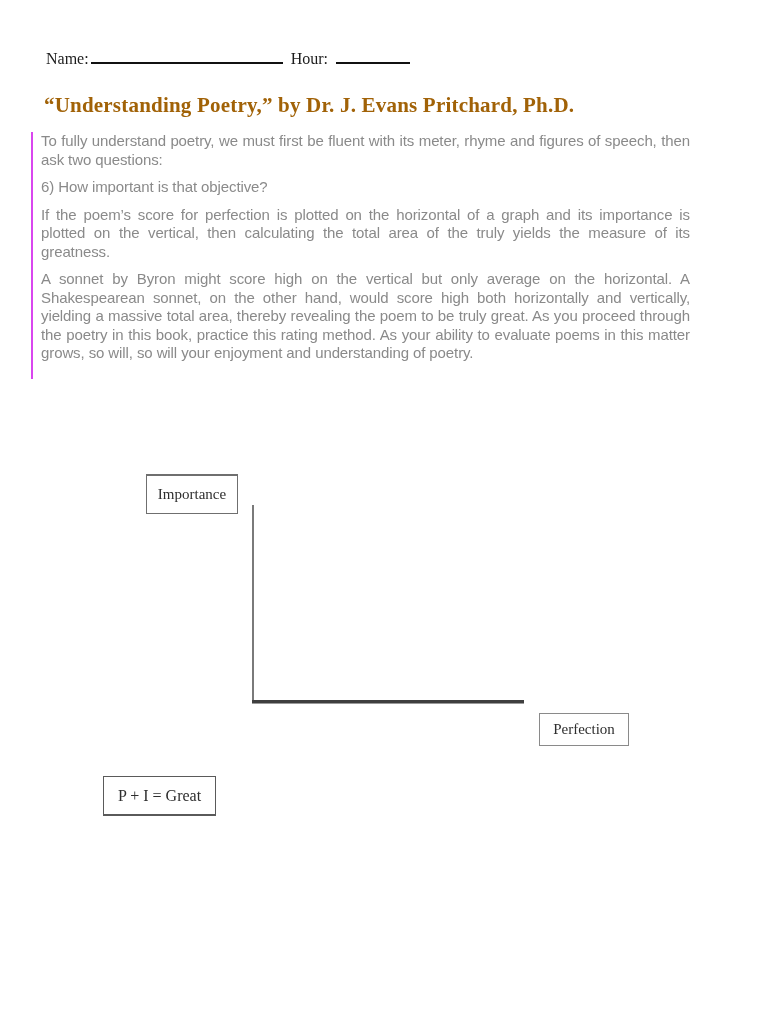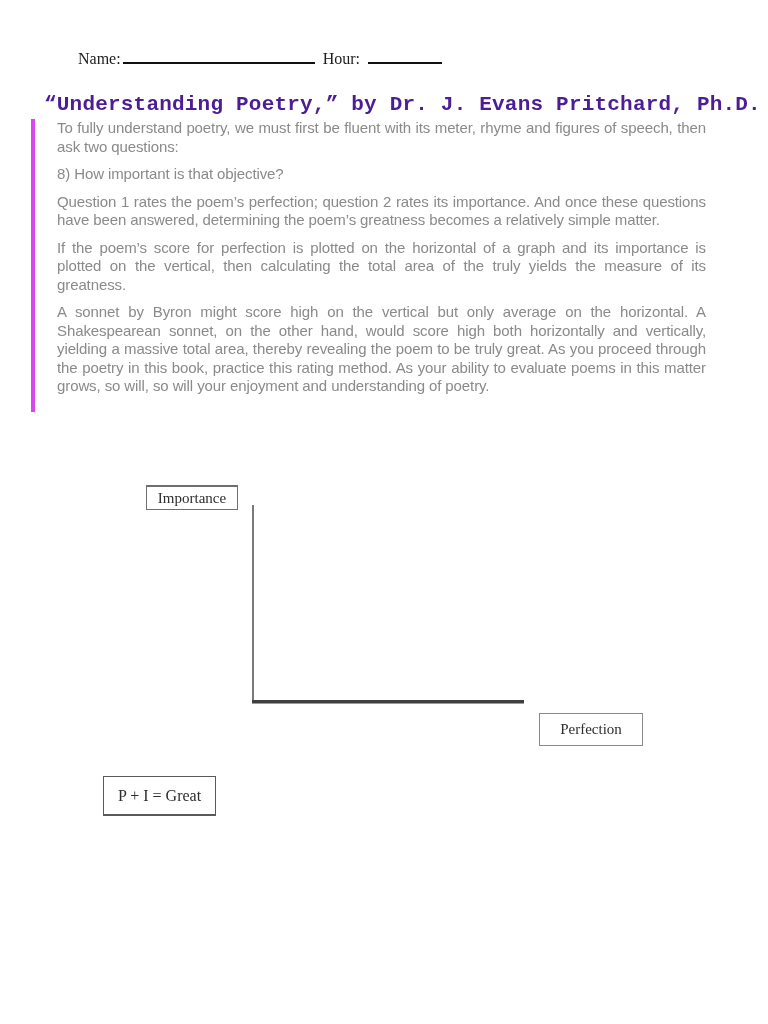--- a/index.html
+++ b/index.html
@@ -14,53 +14,52 @@
 
   
   .name-row {
     position: absolute;
     left: 46px;
     top: 46px;
     font-family: "Liberation Serif", serif;
     font-size: 16px;
     color: #1c1c1c;
     white-space: nowrap;
-    margin-left: 32px;
   }
   .blank-line {
     display: inline-block;
     height: 1em;
     border-bottom: 2px solid #111;
     vertical-align: baseline;
     margin: 0 2px;
   }
   .blank-name { width: 192px; }
   .blank-hour { width: 74px; margin-left: 8px; }
   .hour-label { margin-left: 6px; }
 
   
   .doc-title {
     position: absolute;
     left: 44px;
     top: 93px;
-    font-family: Liberation Mono, monospace;
+    font-family: Liberation Serif, serif;
     font-weight: bold;
     font-size: 21px;
     letter-spacing: 0.2px;
-    color: #4c1d95;
+    color: #a16207;
   }
 
   
   .essay {
     position: absolute;
     left: 31px;
-    top: 119px;
+    top: 132px;
     width: 649px;
-    border-left: 4px solid #d946ef;
-    padding-left: 22px;
+    border-left: 2px solid #d946ef;
+    padding-left: 8px;
   }
   .essay p {
     margin: 0 0 9px 0;
     font-family: "Liberation Sans", sans-serif;
     font-size: 15px;
     line-height: 18.5px;
     letter-spacing: -0.1px;
     color: #8a8a8a;
     text-align: justify;
   }
@@ -72,29 +71,28 @@
     display: flex;
     align-items: center;
     justify-content: center;
     background: #ffffff;
     font-family: "Liberation Serif", serif;
     color: #2e2e2e;
     box-sizing: border-box;
   }
   .importance-box {
     left: 146px; top: 474px;
-    width: 92px; height: 25px;
+    width: 92px; height: 40px;
     border: 1px solid #6f6f6f;
     border-top-width: 2px;
     font-size: 15px;
-    margin-top: 11px;
   }
   .perfection-box {
     left: 539px; top: 713px;
-    width: 104px; height: 33px;
+    width: 90px; height: 33px;
     border: 1px solid #8a8a8a;
     font-size: 15px;
   }
   .formula-box {
     left: 103px; top: 776px;
     width: 113px; height: 40px;
     border: 1px solid #5a5a5a;
     border-bottom-width: 2px;
     font-size: 16px;
   }
@@ -118,22 +116,21 @@
 <div class="page">
 
   <div class="name-row">
     <span>Name:</span><span class="blank-line blank-name"></span><span class="hour-label">Hour:</span><span class="blank-line blank-hour"></span>
   </div>
 
   <div class="doc-title">“Understanding Poetry,” by Dr. J. Evans Pritchard, Ph.D.</div>
 
   <div class="essay">
     <p>To fully understand poetry, we must first be fluent with its meter, rhyme and figures of speech, then ask two questions:</p>
-    <p>8) How important is that objective?</p>
-    <p>Question 1 rates the poem’s perfection; question 2 rates its importance. And once these questions have been answered, determining the poem’s greatness becomes a relatively simple matter.</p>
+    <p>6) How important is that objective?</p>
     <p>If the poem’s score for perfection is plotted on the horizontal of a graph and its importance is plotted on the vertical, then calculating the total area of the truly yields the measure of its greatness.</p>
     <p>A sonnet by Byron might score high on the vertical but only average on the horizontal. A Shakespearean sonnet, on the other hand, would score high both horizontally and vertically, yielding a massive total area, thereby revealing the poem to be truly great. As you proceed through the poetry in this book, practice this rating method. As your ability to evaluate poems in this matter grows, so will, so will your enjoyment and understanding of poetry.</p>
   </div>
 
   <div class="label-box importance-box">
     <span>Importance</span>
   </div>
 
   <div class="y-axis-line"></div>
   <div class="x-axis-line"></div>

